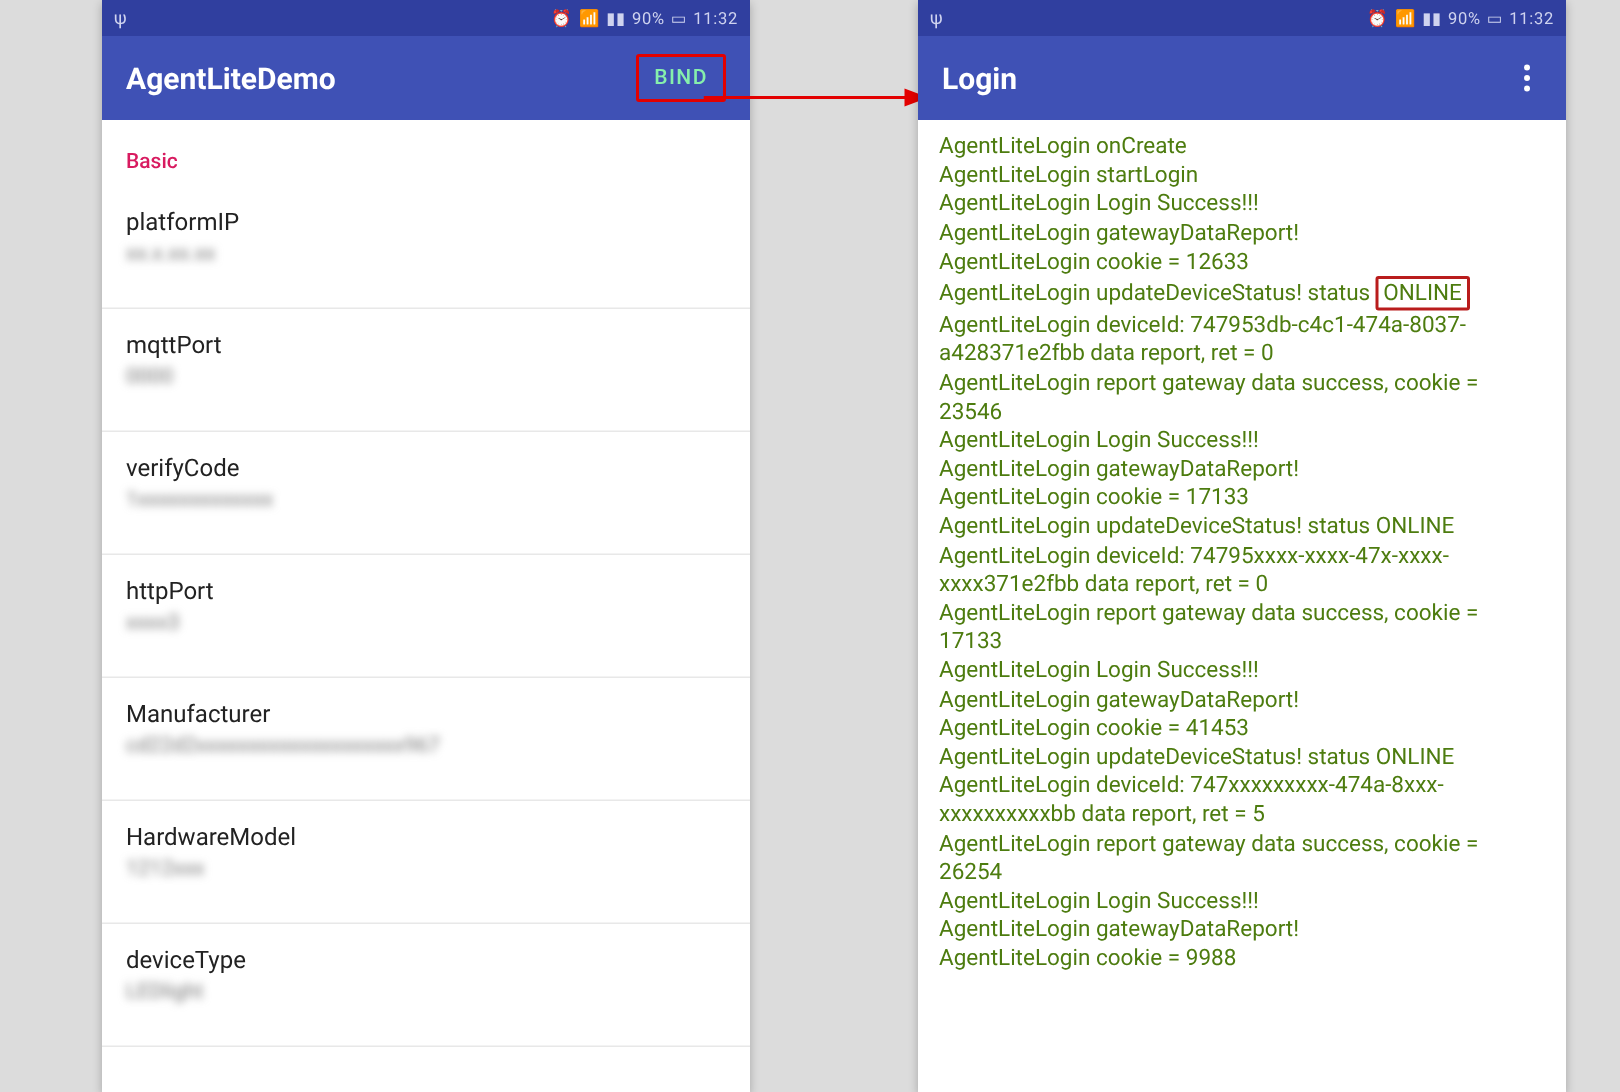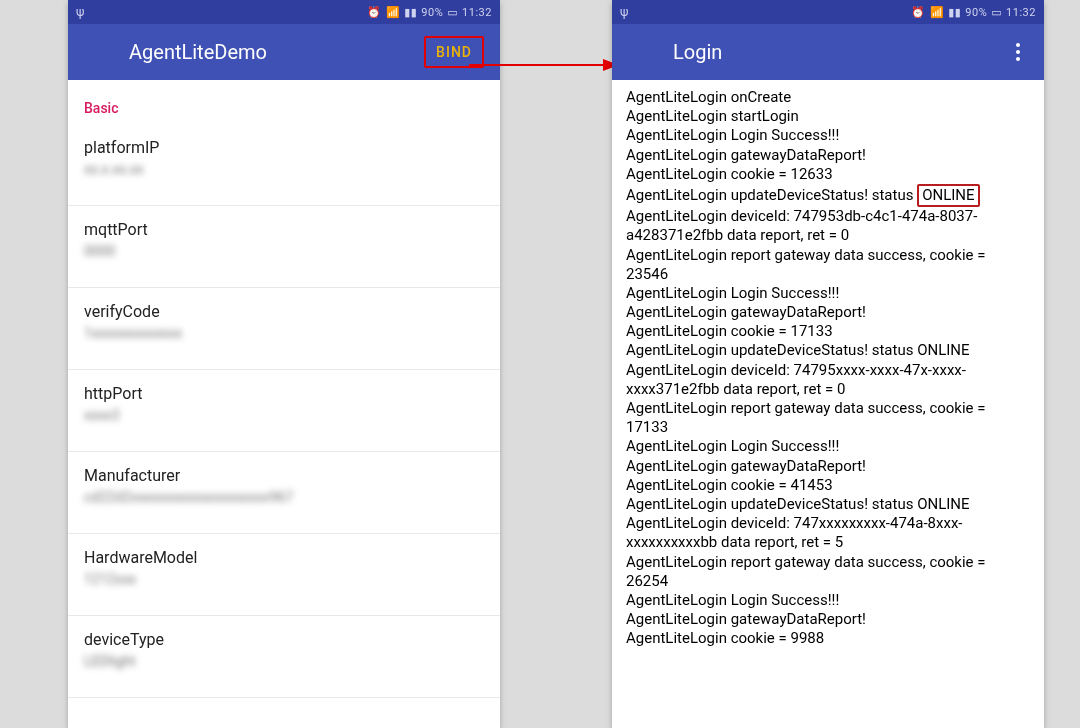--- a/index.html
+++ b/index.html
@@ -35,24 +35,24 @@
 
   .appbar {
     height: 56px;
     background: #3f51b5;
     color: #fff;
     display: flex;
     align-items: center;
     padding: 0 16px;
     justify-content: space-between;
   }
-  .appbar-title { font-size: 20px; font-weight: 400; margin-left: 45px; }
+  .appbar-title { font-size: 20px; font-weight: 700; }
   .appbar-action {
     font-size: 14px; font-weight: 500;
-    color: #eab308;
+    color: #86efac;
     letter-spacing: 1px;
     padding: 6px 10px;
   }
   .red-box { border: 2px solid #e30000; border-radius: 2px; }
 
   .dots-icon { display:flex; flex-direction:column; gap:3px; padding:8px; }
   .dots-icon .dot { width:4px; height:4px; background:#fff; border-radius:50%; }
 
   .list { padding: 8px 0; }
   .section-header {
@@ -68,21 +68,21 @@
   .list-item .primary { font-size: 16px; color: #222; }
   .list-item .secondary {
     font-size: 14px; color: #777; margin-top: 4px;
     filter: blur(3px);
     user-select: none;
   }
 
   .log-area {
     padding: 8px 14px;
     font-size: 15px;
-    color: #000000;
+    color: #4d7c0f;
     line-height: 1.28;
     word-break: break-word;
   }
   .log-area div { white-space: pre-wrap; }
 
   .online-highlight {
     border: 2px solid #b91c1c;
     padding: 0 3px;
     border-radius: 2px;
     display: inline-block;

